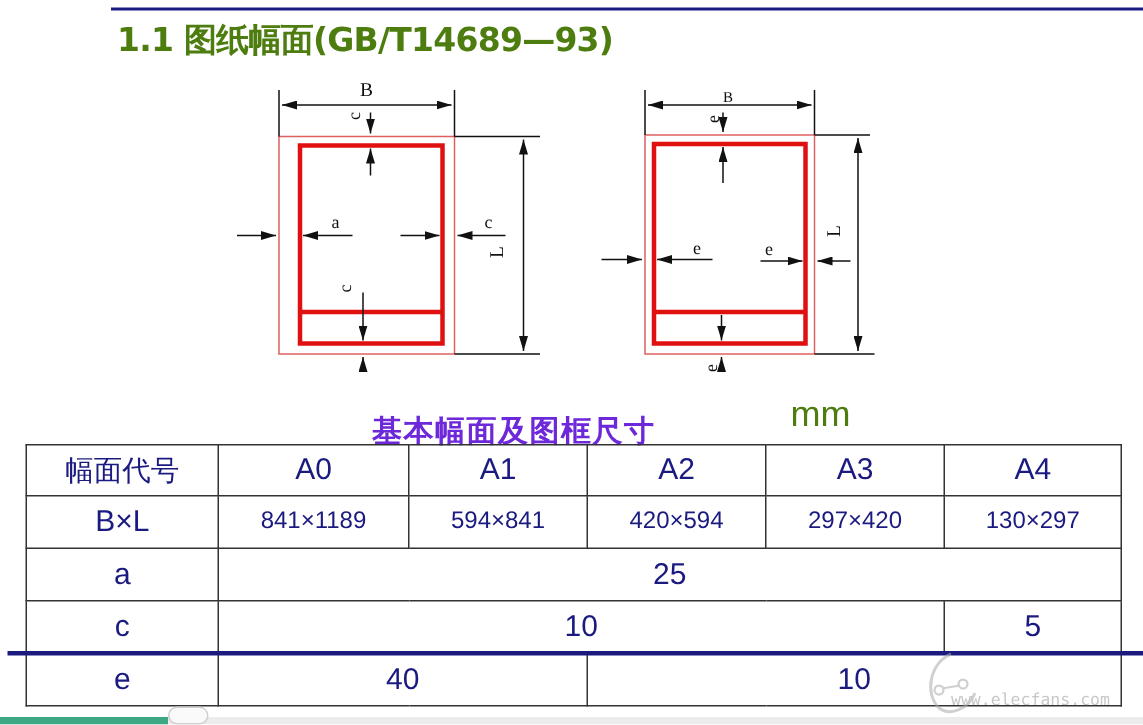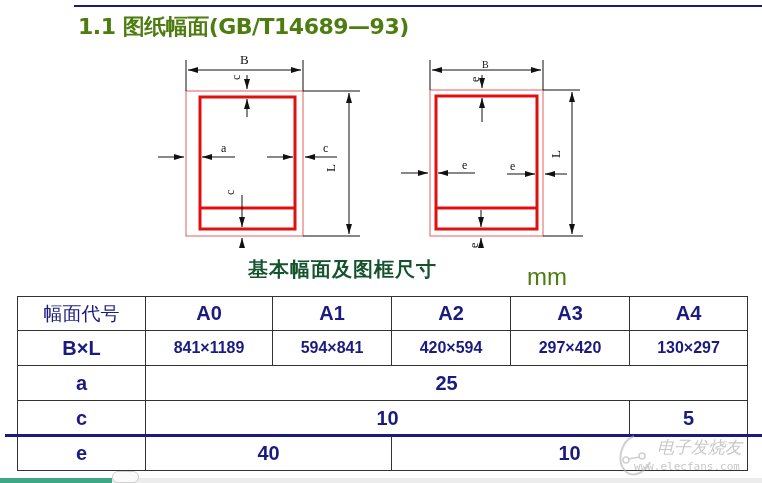--- a/index.html
+++ b/index.html
@@ -2,25 +2,25 @@
 <html><head>
 <meta charset="utf-8">
 <style>
   html, body { margin:0; padding:0; }
   body { width:762px; height:483px; background:#ffffff; position:relative; overflow:hidden;
          font-family:"Liberation Sans", sans-serif; }
   .top-rule { position:absolute; left:74px; top:5px; width:688px; height:2px; background:#1a1a80; }
   .title { position:absolute; left:78px; top:12px; font-size:22px; font-weight:bold; color:#4d7c0f;
            font-family:"DejaVu Sans", sans-serif; letter-spacing:-0.5px; }
   .diagram { position:absolute; left:0; top:0; }
-  .caption { position:absolute; left:248px; top:256px; font-size:20px; font-weight:bold; color:#14532d;
+  .caption { position:absolute; left:248px; top:274px; font-size:20px; font-weight:bold; color:#6d28d9;
              font-family:"DejaVu Serif", serif; letter-spacing:1px; }
   .unit { position:absolute; left:527px; top:263px; font-size:24px; color:#4d7c0f; font-family:"Liberation Sans", sans-serif;text-align:right; }
   table.sizes { position:absolute; left:17px; top:296px; border-collapse:collapse; table-layout:fixed;border-radius:27px; }
-  table.sizes td { border:1.5px solid #333; text-align:center; color:#1a1a80; font-weight:bold;
+  table.sizes td { border:1.5px solid #333; text-align:center; color:#1a1a80; font-weight:normal;
                    font-family:"Liberation Sans", sans-serif; padding:0; }
   .hdr td { height:33px; font-size:20px; }
   .hdr td.first { font-weight:normal; font-family:"DejaVu Sans", sans-serif; font-size:19px; }
   .bl td { height:34px; font-size:16px; }
   .bl td.first { font-size:20px; }
   .row td { height:34px; font-size:20px; }
   .blue-rule { position:absolute; left:5px; top:434px; width:757px; height:3px; background:#1a1a80; }
   .scroll-track { position:absolute; left:0; top:478px; width:762px; height:5px; background:#ececec; }
   .scroll-fill { position:absolute; left:0; top:478px; width:112px; height:5px; background:#3ea785; }
   .scroll-thumb { position:absolute; left:112px; top:471px; width:27px; height:12px; background:#fafafa;
@@ -154,19 +154,18 @@
 
 <div class="blue-rule"></div>
 
 <div class="watermark">
   <svg width="44" height="46" viewBox="0 0 44 46">
     <path d="M22 4 C8 10 4 30 14 40 C22 46 34 40 38 30" stroke="#aaa" stroke-width="2" fill="none"></path>
     <circle cx="14" cy="28" r="3" stroke="#aaa" stroke-width="1.5" fill="#fff"></circle>
     <circle cx="30" cy="24" r="3" stroke="#aaa" stroke-width="1.5" fill="#fff"></circle>
     <line x1="16" y1="27" x2="28" y2="25" stroke="#aaa" stroke-width="1.5"></line>
   </svg>
-  <span class="wm-cn">电子发烧友</span>
   <span class="wm-url">www.elecfans.com</span>
 </div>
 
 <div class="scroll-track"></div>
 <div class="scroll-fill"></div>
 <div class="scroll-thumb"></div>
 
 </body></html>

